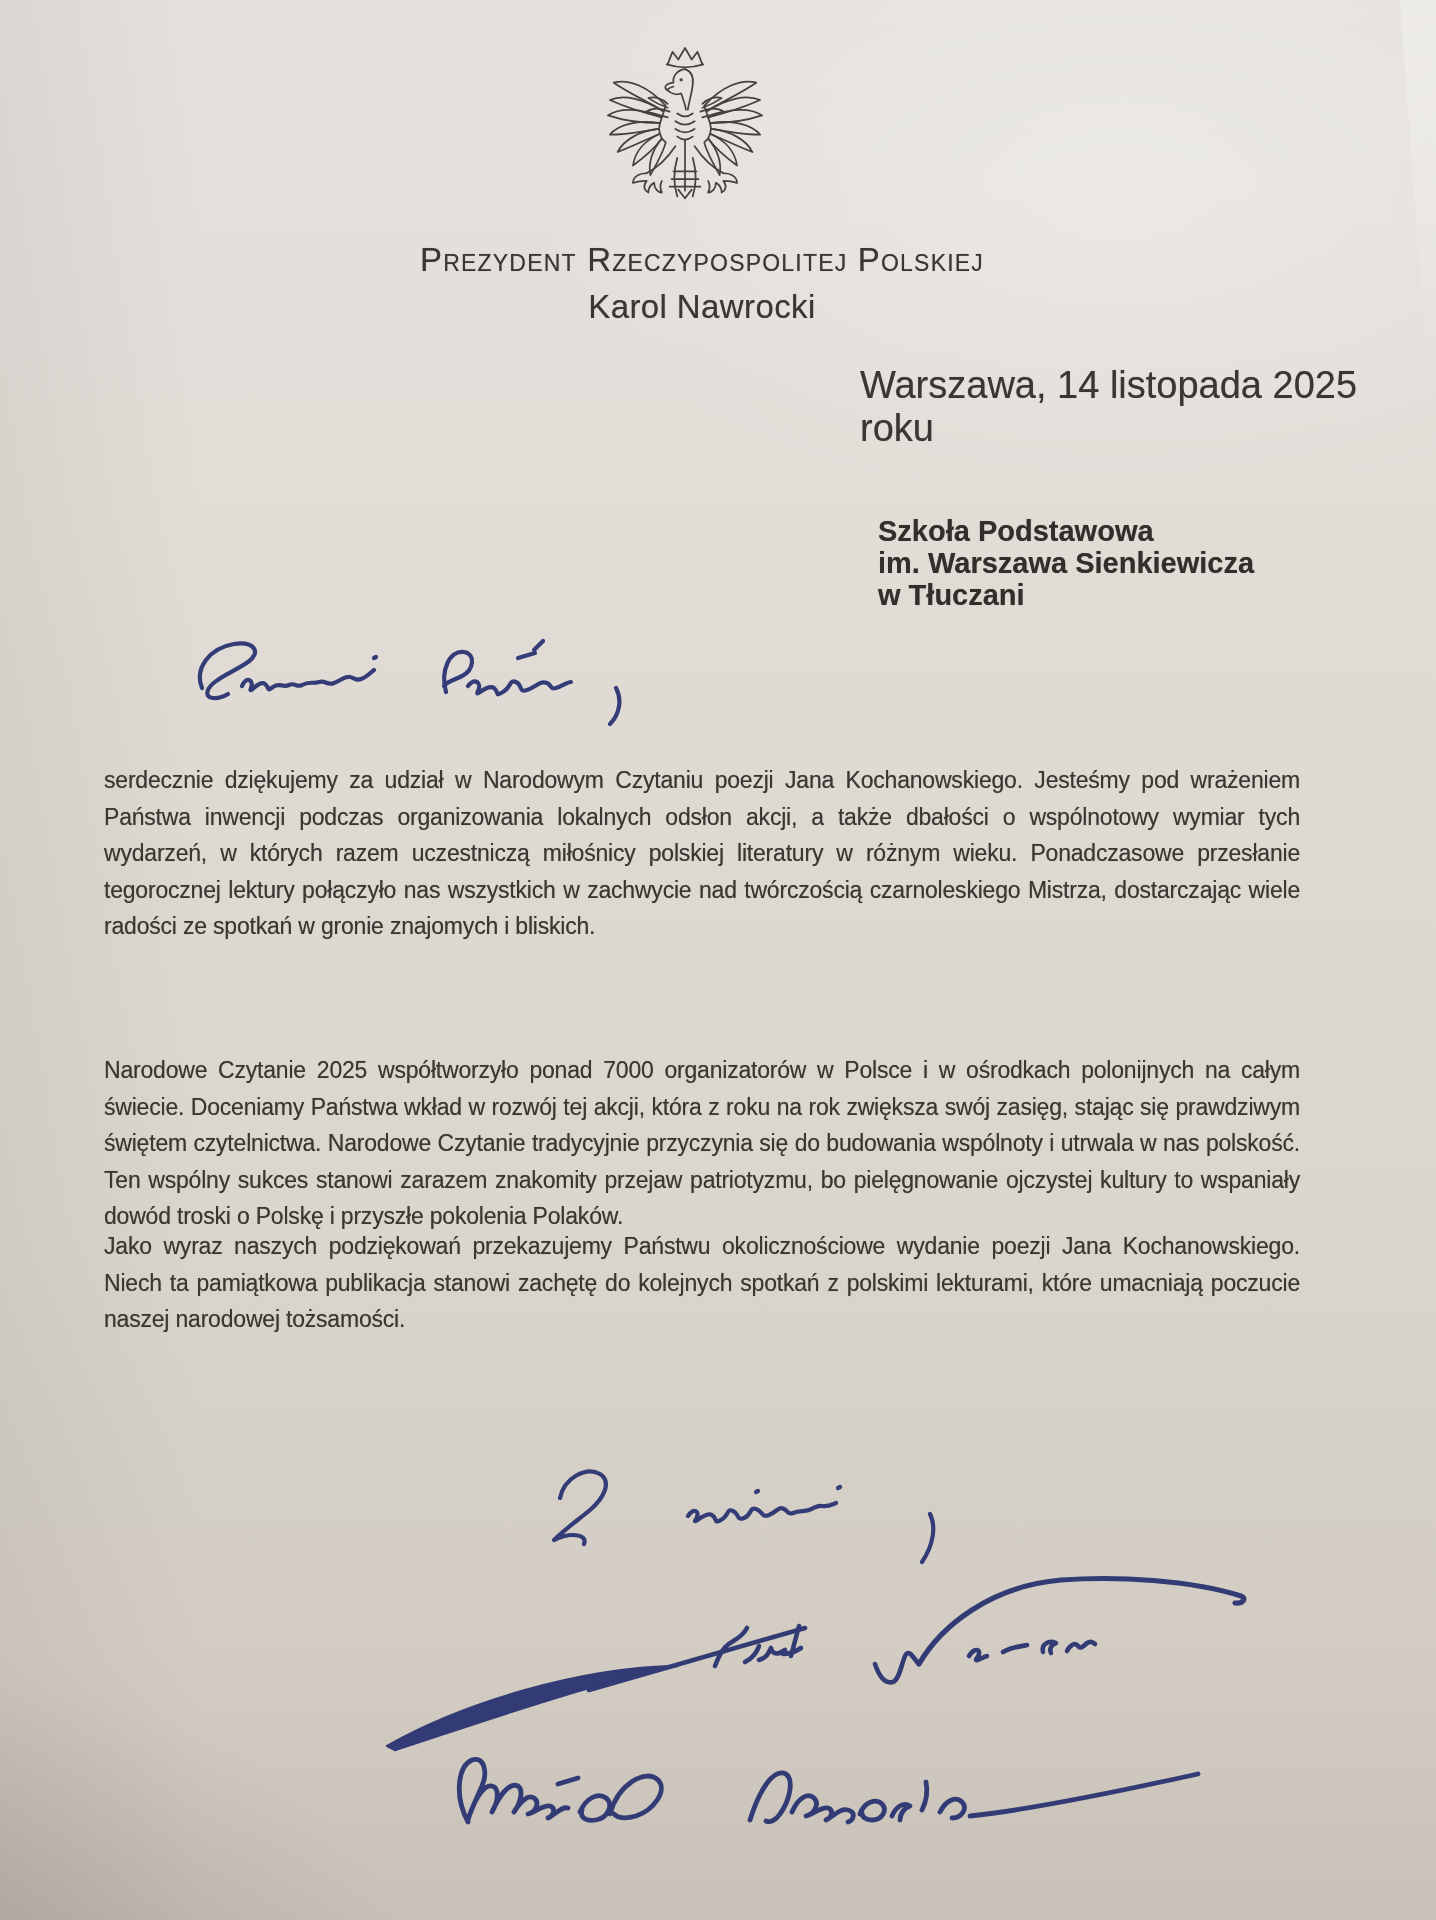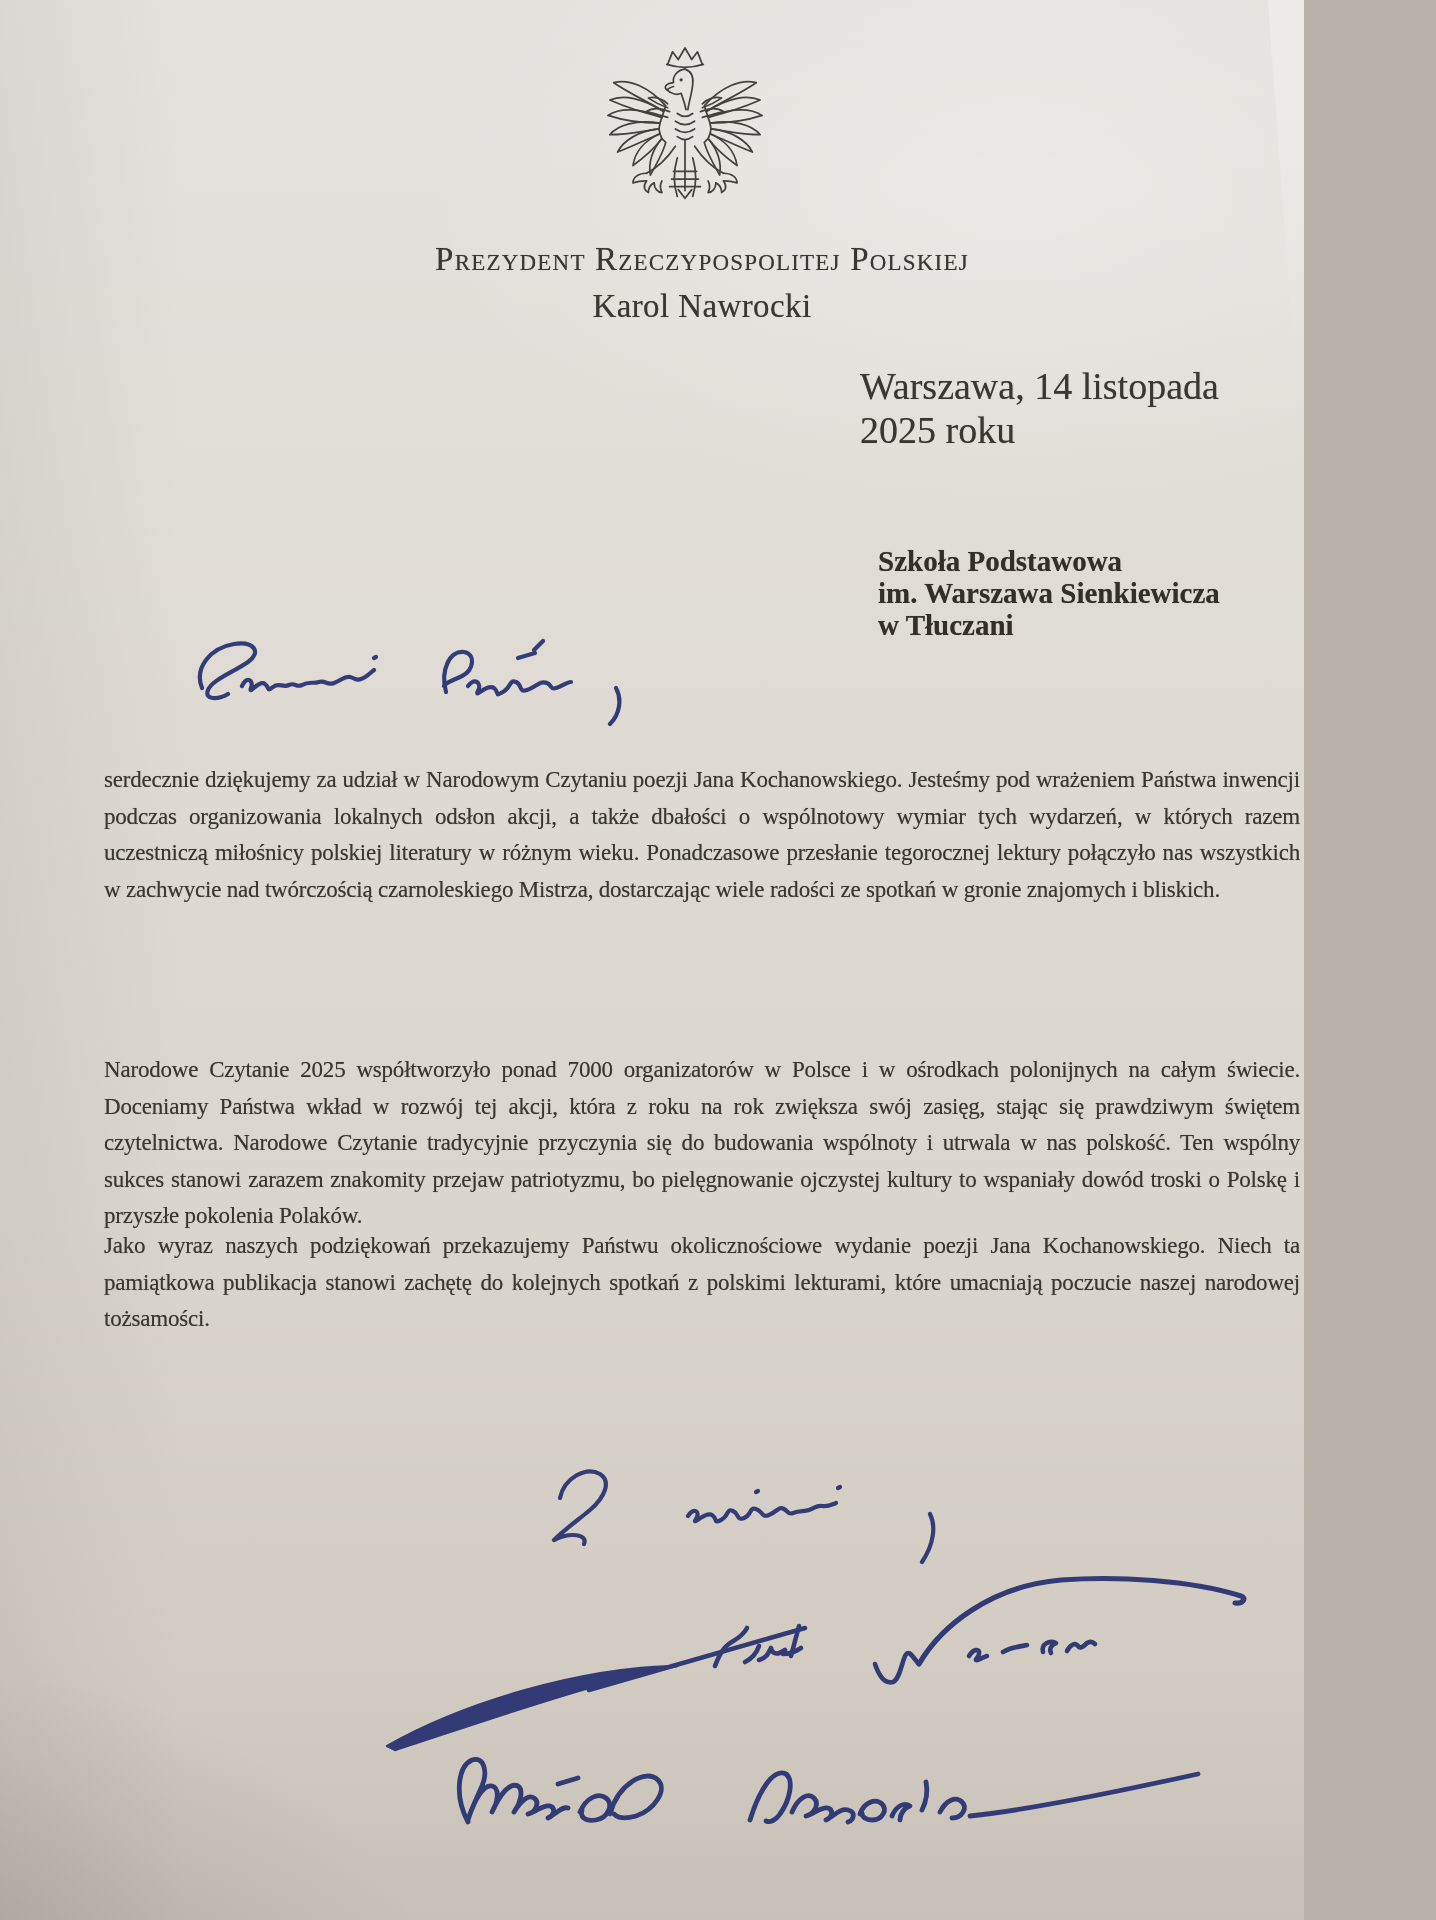--- a/index.html
+++ b/index.html
@@ -1,37 +1,37 @@
 <!DOCTYPE html>
 <html lang="pl"><head>
 <meta charset="utf-8">
 <title></title>
 <style>
   html,body{margin:0;padding:0;background:#b9b2a8;}
   .photo{
-    position:relative;width:1304px;height:1920px;overflow:hidden;
-    font-family:Liberation Serif, serif;
+    position:relative;width:1436px;height:1920px;overflow:hidden;
+    font-family:Liberation Sans, sans-serif;
     background:
       radial-gradient(ellipse 980px 520px at 78% 10%, rgba(255,255,255,.28), rgba(255,255,255,0) 62%),
       radial-gradient(ellipse 900px 700px at -5% 108%, rgba(70,64,56,.22), rgba(70,64,56,0) 58%),
       linear-gradient(90deg, rgba(90,84,76,.08), rgba(90,84,76,0) 14%),
       linear-gradient(180deg,#e5e2de 0%,#dfdbd4 36%,#dad5cd 64%,#d2ccc3 86%,#c8c1b7 100%);
   }
   .edge-light{
     position:absolute;top:0;right:0;width:86px;height:460px;
     background:linear-gradient(170deg, rgba(255,255,255,.55), rgba(255,255,255,0) 80%);
     clip-path:polygon(58% 0,100% 0,100% 100%,97% 100%);
     opacity:.55;pointer-events:none;
   }
   .txt{position:absolute;color:#3a3631;text-shadow:0 0 .7px rgba(58,54,49,.55);}
   .center-line{left:0;width:1404px;text-align:center;}
   .office{top:241px;font-variant:small-caps;font-size:33px;letter-spacing:1.2px;}
   .sender{top:288px;font-size:33px;letter-spacing:.4px;}
   .dateline{top:364px;left:860px;font-size:38px;}
-  .recipient{top:545px;left:878px;font-size:29px;line-height:32px;font-weight:700;color:#332e29;}
+  .recipient{top:515px;left:878px;font-size:29px;line-height:32px;font-weight:700;color:#332e29;}
   .para{left:104px;width:1196px;text-align:justify;font-size:23px;line-height:36.6px;letter-spacing:-.2px;}
   .p1{top:762px;} .p2{top:1014px;margin-top:38px;} .p3{top:1228px;}
   svg{position:absolute;overflow:visible;}
   svg path, svg circle, svg line{fill:none;stroke-linecap:round;stroke-linejoin:round;}
   .emblem{left:606px;top:44px;width:158px;height:166px;filter:blur(.2px);}
   .emblem path{stroke:#45413c;stroke-width:1.8;}
   .emblem .dotfill{fill:#45413c;stroke:none;}
   .ink{filter:blur(.35px);opacity:.93;}
   .ink path{stroke:#273170;}
   .ink .fillstroke{fill:#273170;stroke:#273170;stroke-width:2.4;}

